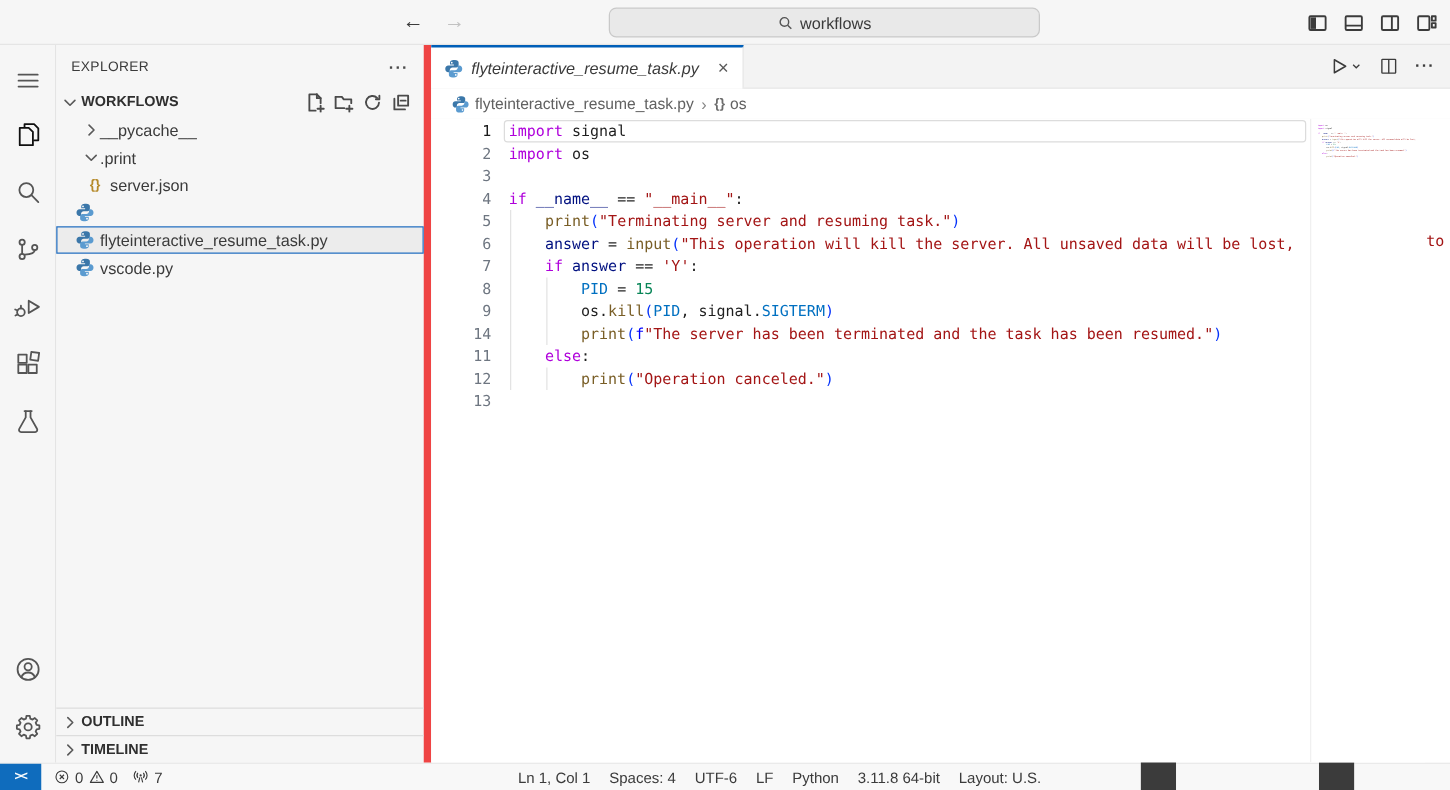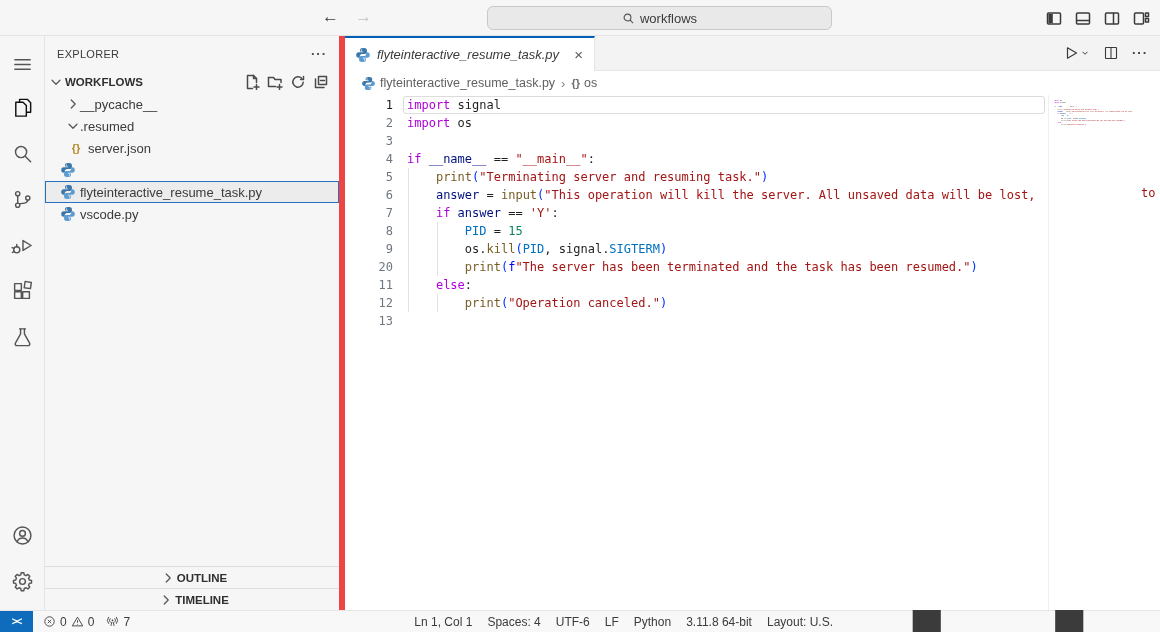--- a/index.html
+++ b/index.html
@@ -40,21 +40,21 @@
   .sec-actions { margin-left:auto; display:flex; gap:7px; color:#4a4a4a; }
   .sec-actions .sicon { width:16px; height:16px; cursor:pointer; }
   .chev { width:14px; height:14px; color:#5a5a5a; flex:0 0 auto; }
   .tree { flex:0 0 auto; }
   .tree-row { height:22px; display:flex; align-items:center; cursor:pointer; border:1px solid transparent; }
   .tree-row .ficon { width:16px; height:16px; margin-right:4px; flex:0 0 auto; display:flex; align-items:center; justify-content:center; }
   .tree-row .flabel { color:#3b3b3b; white-space:nowrap; }
   .tree-row.selected { background:#ececec; border:1px solid #2470c2; }
   .json-braces { color:#b58a2a; font-weight:bold; font-size:11px; }
   .sb-fill { flex:1 1 auto; }
-  .sb-bottom-section { height:22px; border-top:1px solid #ddd; display:flex; align-items:center; padding-left:4px; cursor:pointer;justify-content:center; }
+  .sb-bottom-section { height:22px; border-top:1px solid #ddd; display:flex; align-items:center; padding-left:4px; cursor:pointer; }
   .sb-bottom-section .sec-label { font-weight:bold; font-size:11.5px; color:#2f2f2f; margin-left:2px; }
 
   
   .editorgroup { flex:1; display:flex; flex-direction:column; background:#f3f3f3; min-width:0; }
   .tabbar { position:relative; height:35px; display:flex; background:#f3f3f3; border-bottom:1px solid #e7e7e7; }
   .tab { width:250px; background:#ffffff; border-top:2px solid #005fb8; border-right:1px solid #e5e5e5;
     display:flex; align-items:center; padding:0 8px 0 10px; cursor:pointer; margin-bottom:-1px; }
   .tab .ficon { width:16px; height:16px; margin-right:6px; }
   .tab-label { font-style:italic; color:#3b3b3b; white-space:nowrap; overflow:hidden; flex:1; }
   .tab-close { color:#5a5a5a; font-size:15px; padding:0 3px; cursor:pointer; }
@@ -240,21 +240,21 @@
         <div class="tree-row" style="padding-left: 20px;">
           <span class="chev"><svg viewBox="0 0 16 16" fill="none" stroke="currentColor" stroke-width="1.5" stroke-linejoin="round" stroke-linecap="round" style="width:100%;height:100%">
               <path d="M6 3.5l4.5 4.5L6 12.5"></path>
             </svg></span>
           <span class="flabel">__pycache__</span>
         </div>
         <div class="tree-row" style="padding-left: 20px;">
           <span class="chev"><svg viewBox="0 0 16 16" fill="none" stroke="currentColor" stroke-width="1.5" stroke-linejoin="round" stroke-linecap="round" style="width:100%;height:100%">
               <path d="M3.5 6l4.5 4.5L12.5 6"></path>
             </svg></span>
-          <span class="flabel">.resumed</span>
+          <span class="flabel">.print</span>
         </div>
         <div class="tree-row" style="padding-left: 22px;">
           <span class="ficon">
             <span class="json-braces">{}</span>
           </span>
           <span class="flabel">server.json</span>
         </div>
         <div class="tree-row" style="padding-left: 14px;">
           <span class="ficon">
             <svg viewBox="0 0 16 16" style="width:100%;height:100%">
@@ -350,21 +350,21 @@
       <div class="gutter" id="gutter">
           <div class="cur">1</div>
           <div>2</div>
           <div>3</div>
           <div>4</div>
           <div>5</div>
           <div>6</div>
           <div>7</div>
           <div>8</div>
           <div>9</div>
-          <div>20</div>
+          <div>14</div>
           <div>11</div>
           <div>12</div>
           <div>13</div>
         </div>
       <div class="code-lines" id="code-lines">
           <div class="cl"><span class="tk-k">import</span><span class="tk-p"> signal</span></div>
           <div class="cl"><span class="tk-k">import</span><span class="tk-p"> os</span></div>
           <div class="cl"></div>
           <div class="cl"><span class="tk-k">if</span><span class="tk-p"> </span><span class="tk-v">__name__</span><span class="tk-p"> == </span><span class="tk-s">"__main__"</span><span class="tk-p">:</span></div>
           <div class="cl"><span class="tk-p">    </span><span class="tk-f">print</span><span class="tk-b">(</span><span class="tk-s">"Terminating server and resuming task."</span><span class="tk-b">)</span></div>

